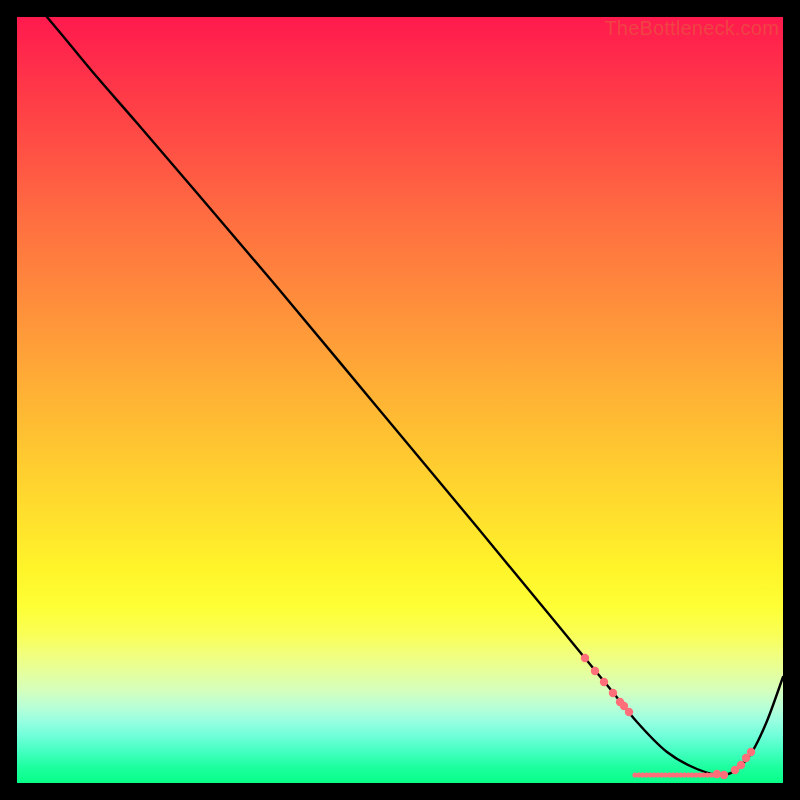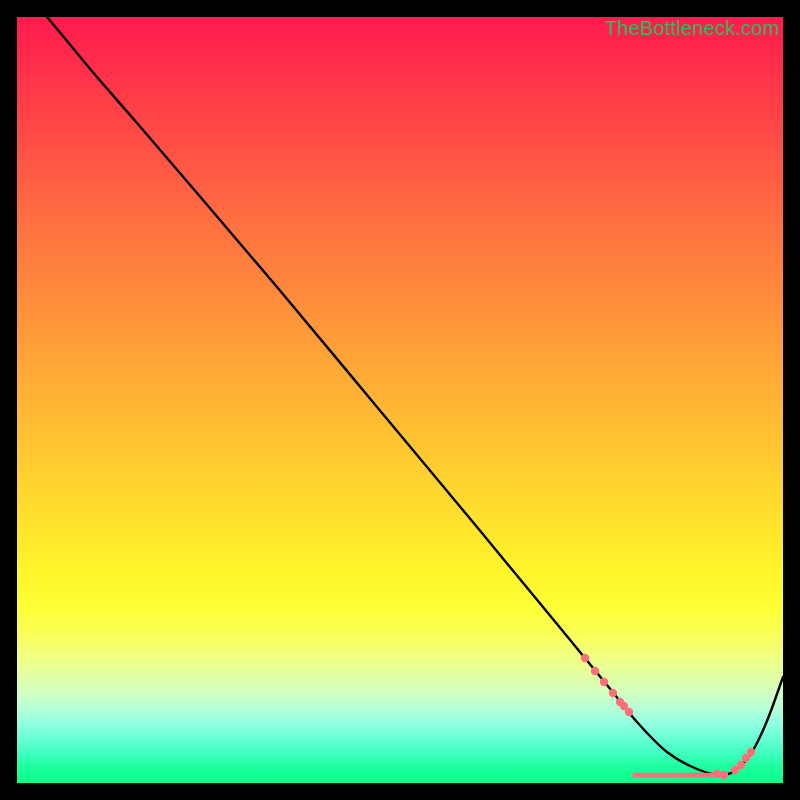--- a/index.html
+++ b/index.html
@@ -49,21 +49,21 @@
       #1cff9e 98%,
       #07ff88 100%
     );
   }
   .watermark {
     position: absolute;
     top: 0px;
     right: 4px;
     font-size: 20px;
     font-weight: 500;
-    color: #22c55e;
+    color: #ef4444;
     letter-spacing: 0.2px;
   }
   svg.curve {
     position: absolute;
     left: 0;
     top: 0;
     width: 766px;
     height: 766px;
     overflow: visible;
   }

